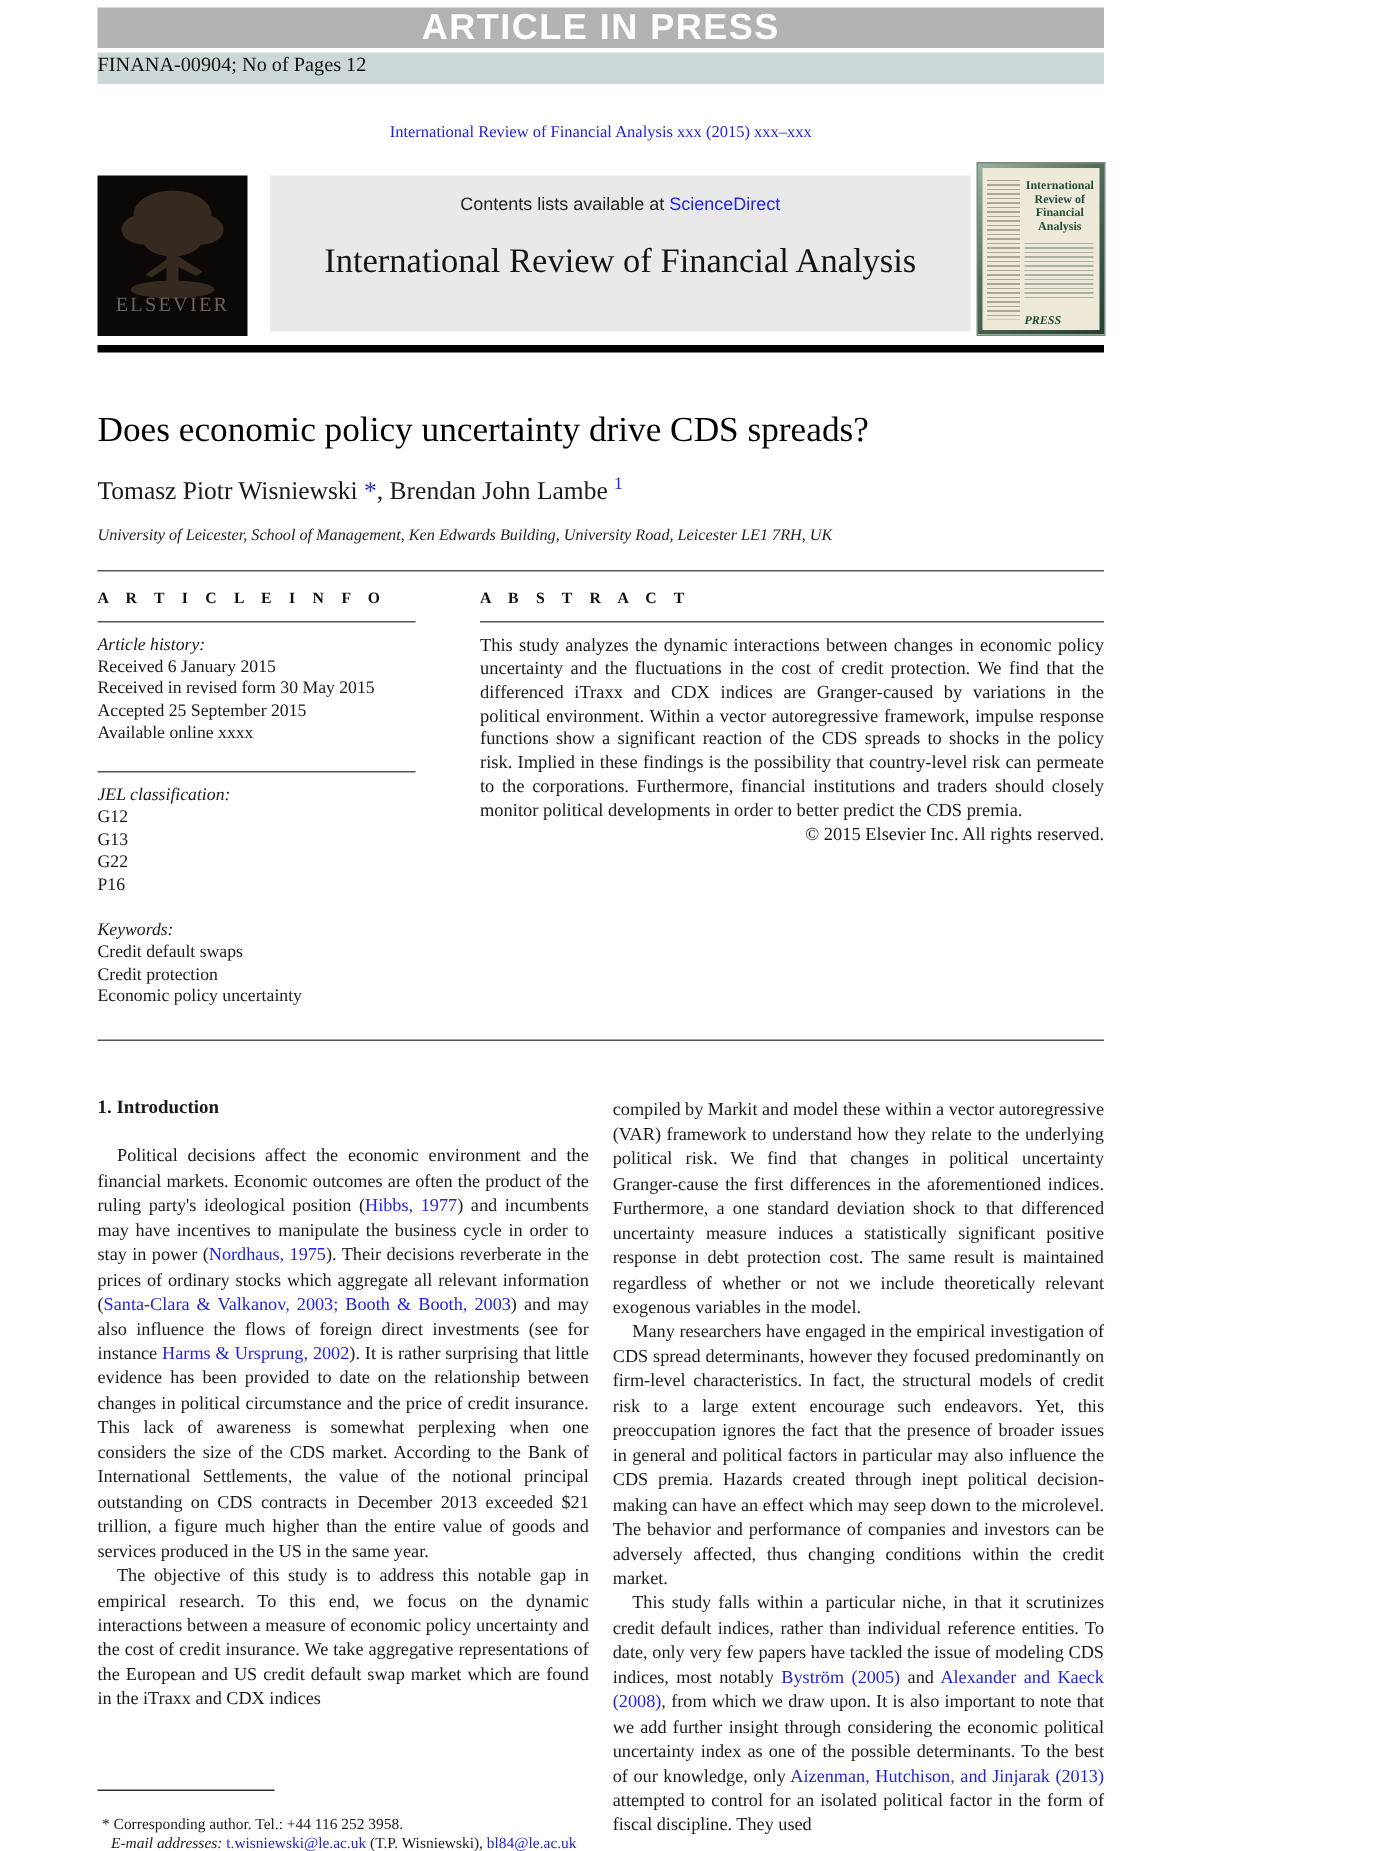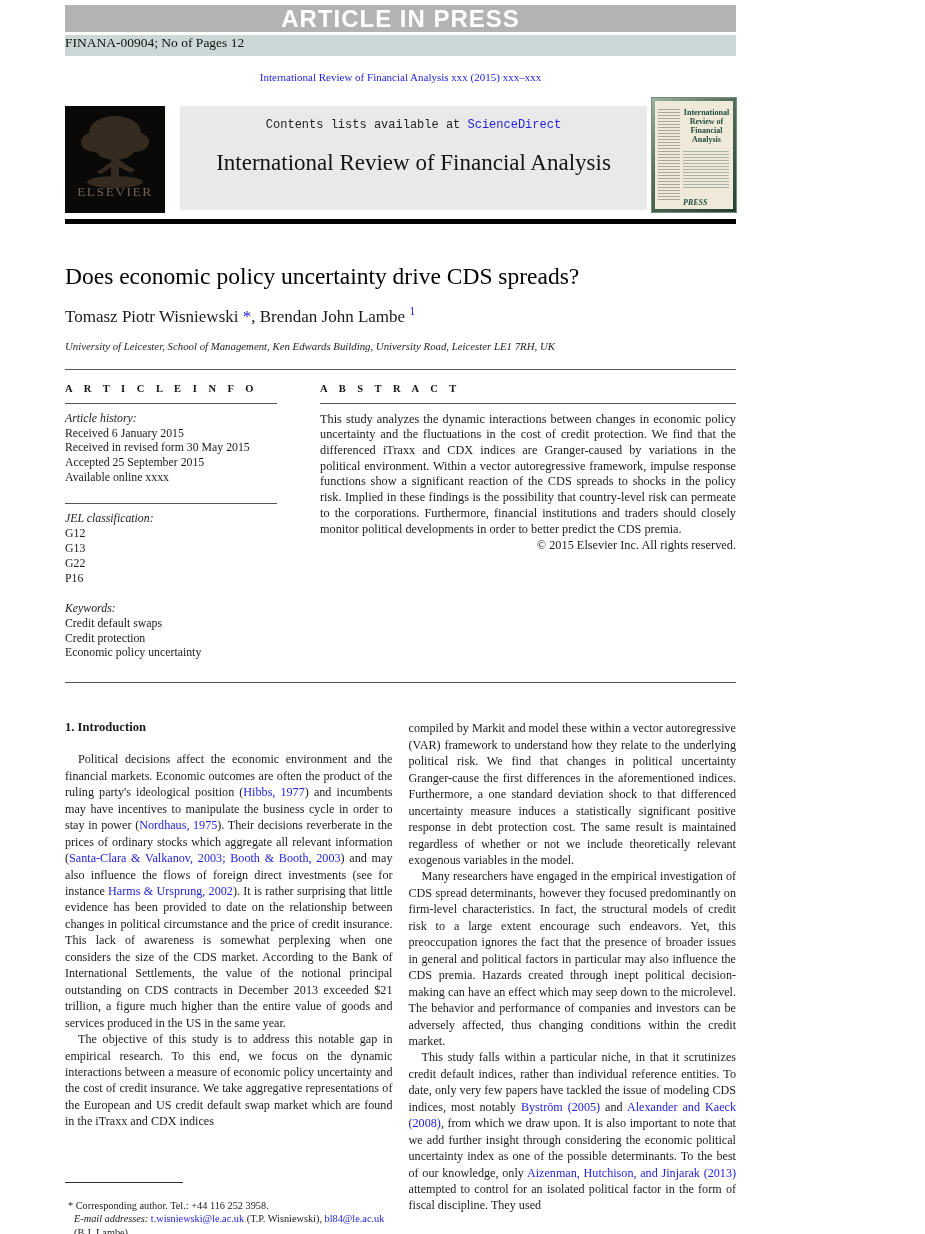--- a/index.html
+++ b/index.html
@@ -16,39 +16,39 @@
     height: 27px; background: #b3b3b3; display:flex; align-items:center; justify-content:center;
   }
   .banner span {
     font-family: "Liberation Sans", sans-serif; font-weight: bold; font-size: 24px;
     color: #fff; letter-spacing: 1px;
   }
   .ms-strip {
     height: 21px; background: #ccd7d7; display:flex; align-items:flex-start; margin-top: 3px;
     font-size: 13.5px; color:#111;
   }
-  .journal-ref { text-align: center; margin-top: 15px; font-size: 11px; }
+  .journal-ref { text-align: center; margin-top: 26px; font-size: 11px; }
   .journal-ref span { color: #2323dd; }
 
   
   .header-row { display: flex; margin-top: 23px; align-items: flex-start; }
   .elsevier-logo {
     width: 100px; height: 107px; background: #0b0907; position: relative; flex: none;
     display:flex; align-items:flex-end; justify-content:center;
   }
   .elsevier-logo svg { position:absolute; top:4px; left:10px; }
   .elsevier-word {
     font-family: "Liberation Serif", serif; color:#6e6258; font-size: 13.5px;
     letter-spacing: 1.5px; padding-bottom: 13px; position: relative;
   }
   .header-box {
     flex: 1; height: 104px; background: #e9e9e9; margin: 0 5px 0 15px;
     display:flex; flex-direction:column; align-items:center;
   }
-  .contents-line { font-family:Liberation Mono, monospace; font-size: 12px; margin-top: 12px; color:#222; }
+  .contents-line { font-family:Liberation Sans, sans-serif; font-size: 12px; margin-top: 12px; color:#222; }
   .contents-line .sd-link { color:#2323dd; text-decoration:none; }
   .header-journal-title { font-size: 23px; margin-top: 18px; color:#141414; }
   .cover-thumb {
     width: 84px; height: 114px; flex:none; margin-top: -8px;
     background: linear-gradient(135deg, #9db3a2, #53705c 40%, #24402f);
     padding: 3px; box-shadow: 0 0 0 1px #7a8a7d;
   }
   .cover-inner { width:100%; height:100%; background:#efe9da; position:relative; overflow:hidden; }
   .cover-side {
     position:absolute; left:3px; top:6px; width:22px; height:95px;

